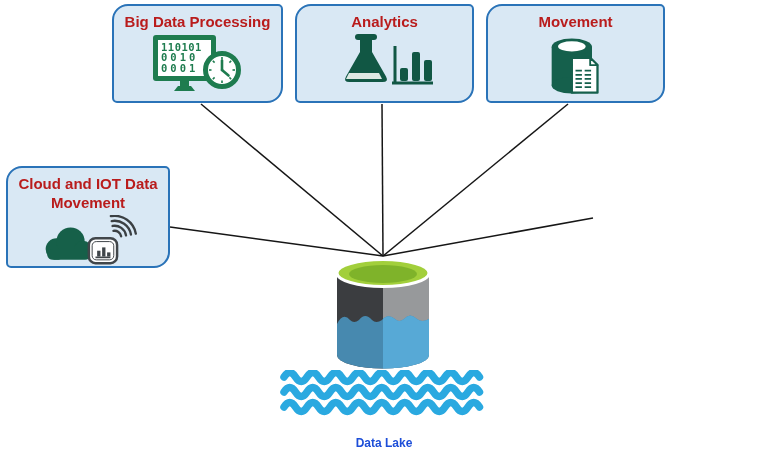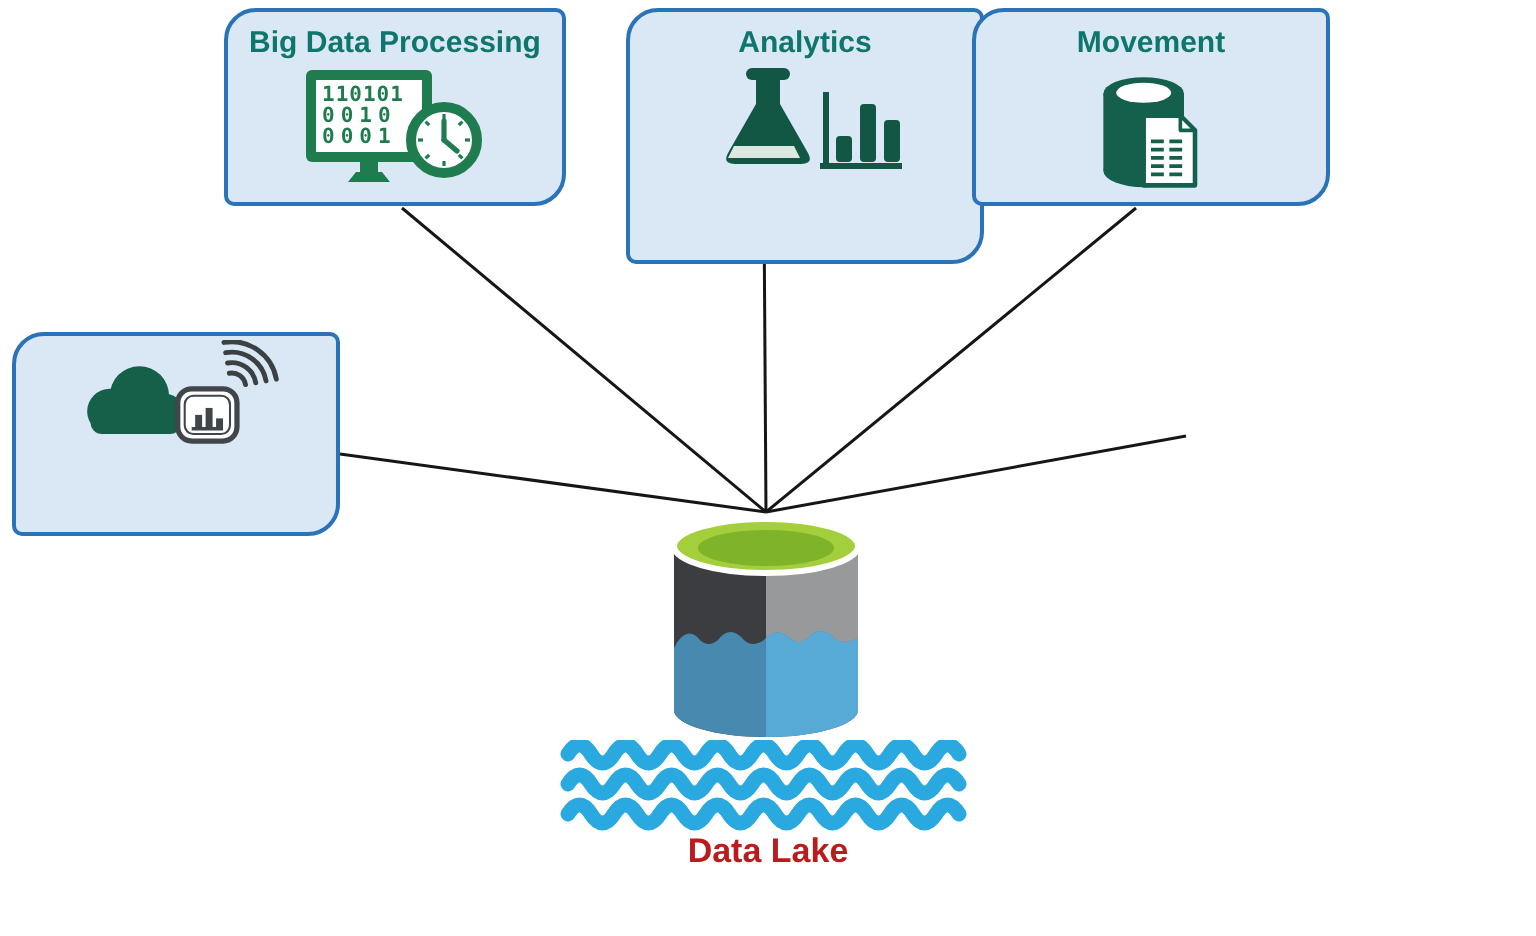--- a/index.html
+++ b/index.html
@@ -8,36 +8,36 @@
     font-family:"Liberation Sans",sans-serif;overflow:hidden;
   }
   .connectors{position:absolute;left:0;top:0;width:768px;height:468px;}
   .node{
     position:absolute;box-sizing:border-box;
     background:#d9e8f4;border:2.5px solid #2a73b8;
     border-radius:16px 5px;
     display:flex;flex-direction:column;align-items:center;
   }
   .node-label{
-    color:#0f766e;font-weight:700;font-size:15px;line-height:1.25;
+    color:#b91c1c;font-weight:700;font-size:15px;line-height:1.25;
     text-align:center;margin-top:7px;
   }
   .n-bigdata{left:112px;top:4px;width:171px;height:99px;}
-  .n-analytics{left:295px;top:4px;width:179px;height:128px;margin-left:18px;}
+  .n-analytics{left:295px;top:4px;width:179px;height:99px;}
   .n-reporting{left:486px;top:4px;width:179px;height:99px;}
   .n-cloud{left:6px;top:166px;width:164px;height:102px;}
   .n-onprem{left:593px;top:166px;width:170px;height:102px;}
   .n-cloud .node-label{width:148px;}
   .n-onprem .node-label{width:122px;}
   .icon{margin-top:2px;}
   .lake-cylinder{position:absolute;left:336px;top:258px;}
   .lake-waves{position:absolute;left:280px;top:370px;}
   .lake-title{
-    position:absolute;left:309px;top:416px;width:150px;text-align:center;
-    color:#b91c1c;font-weight:700;font-size:17px;
+    position:absolute;left:309px;top:436px;width:150px;text-align:center;
+    color:#1d4ed8;font-weight:700;font-size:12px;
   }
   .binary{font-family:"DejaVu Sans Mono",monospace;font-weight:700;}
 </style>
 </head>
 <body>
 
 <div class="canvas">
 
   <svg class="connectors" viewBox="0 0 768 468">
     <line x1="201" y1="104" x2="383" y2="256" stroke="#161616" stroke-width="1.5"></line>
@@ -115,20 +115,21 @@
           <path d="M4,18.5 h7 M14,18.5 h7"></path>
           <path d="M4,23 h7 M14,23 h7"></path>
           <path d="M4,27.5 h7 M14,27.5 h7"></path>
           <path d="M4,32 h7 M14,32 h7"></path>
         </g>
       </g>
     </svg>
   </div>
 
   <div class="node n-cloud">
+    <div class="node-label">Cloud and IOT Data Movement</div>
     <svg class="icon" width="118" height="54" viewBox="0 0 118 62">
       <g fill="#166049">
         <circle cx="21" cy="41" r="13"></circle>
         <circle cx="38" cy="32" r="17"></circle>
         <circle cx="53" cy="42" r="11"></circle>
         <rect x="10" y="41" width="52" height="13" rx="6.5"></rect>
       </g>
       <g>
         <rect x="60" y="28" width="34" height="30" rx="8" fill="#ffffff" stroke="#41464a" stroke-width="3"></rect>
         <rect x="64" y="32" width="26" height="22" rx="5" fill="none" stroke="#41464a" stroke-width="1.2"></rect>

